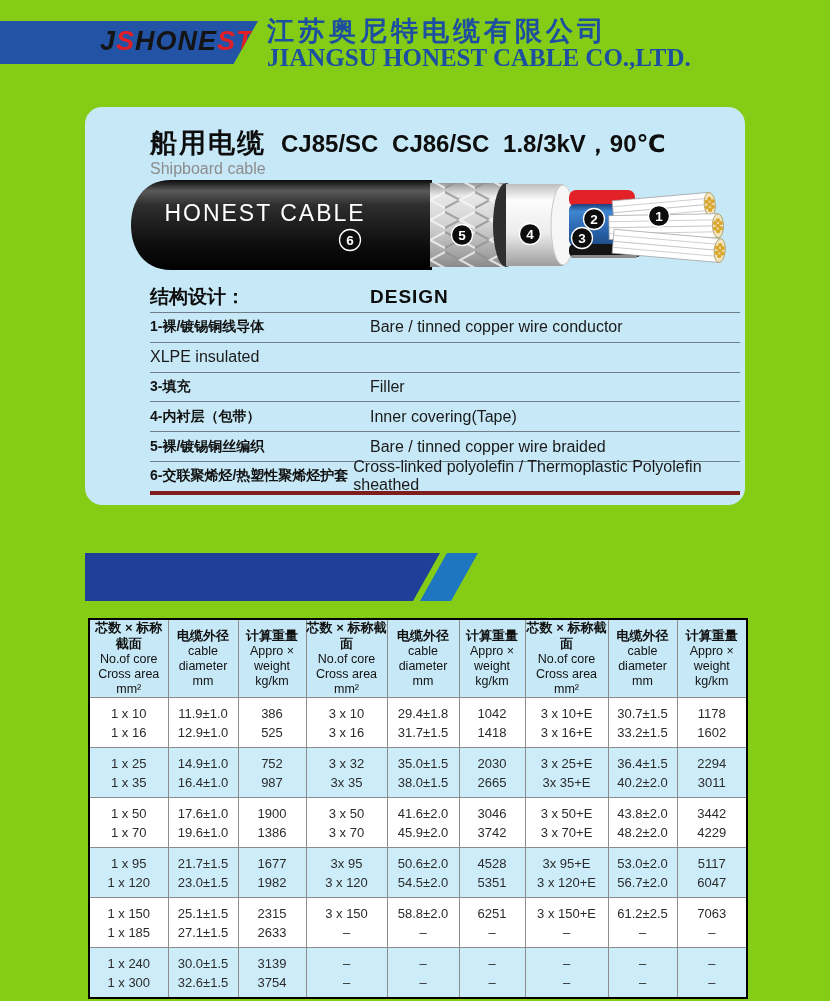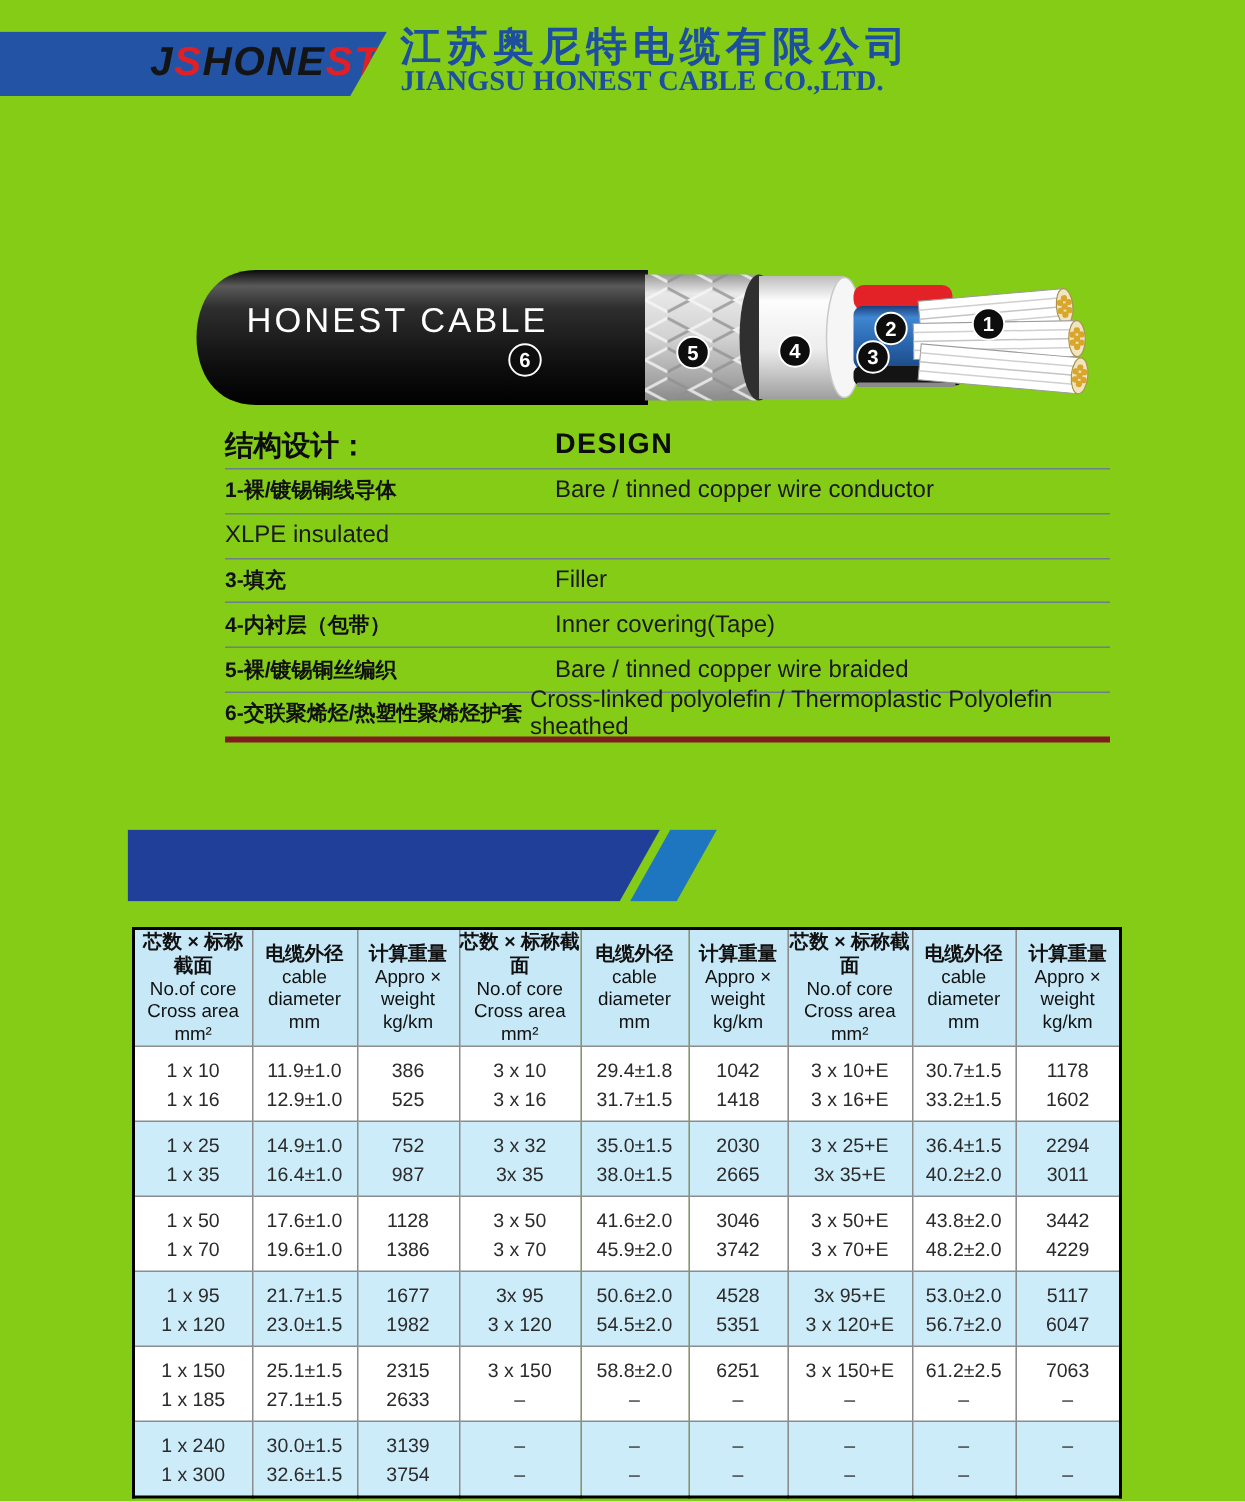--- a/index.html
+++ b/index.html
@@ -7,21 +7,21 @@
         font-family:"Liberation Sans","DejaVu Sans",sans-serif;color:#222;}
 
   
   .logo-shape{position:absolute;left:0;top:21px;width:258px;height:43px;background:#2353a5;
               clip-path:polygon(0 0,100% 0,90.5% 100%,0 100%);}
   .logo-text{position:absolute;left:100px;top:5px;font-size:27px;font-weight:800;font-style:italic;
              letter-spacing:1px;white-space:nowrap;}
   .company-cn{position:absolute;left:267px;top:13px;font-size:27px;font-weight:bold;color:#1d4fa1;
               letter-spacing:4px;white-space:nowrap;}
   .company-en{position:absolute;left:267px;top:44px;font-family:"Liberation Serif","DejaVu Serif",serif;
-              font-size:19px;font-weight:bold;color:#1d4fa1;white-space:nowrap;}
+              font-size:25px;font-weight:bold;color:#1d4fa1;white-space:nowrap;}
 
   
   .panel{position:absolute;left:85px;top:107px;width:660px;height:398px;background:#c7e9f7;border-radius:17px;}
   .panel-title-cn{position:absolute;left:65px;top:18px;font-size:27px;font-weight:bold;color:#0d0d0d;letter-spacing:2px;}
   .panel-title-en{position:absolute;left:65px;top:53px;font-size:16px;color:#8c8c8c;}
   .panel-model{position:absolute;left:196px;top:21px;font-size:24px;font-weight:bold;color:#0d0d0d;word-spacing:7px;white-space:nowrap;}
 
   .cable-svg{position:absolute;left:85px;top:170px;width:660px;height:110px;}
 
   
@@ -56,20 +56,25 @@
 <body>
 
 <div class="page">
 
   <div class="logo-shape">
     <div class="logo-text"><span style="color: rgb(20, 20, 20);">J</span><span style="color: rgb(224, 31, 38);">S</span><span style="color: rgb(20, 20, 20);">H</span><span style="color: rgb(20, 20, 20);">O</span><span style="color: rgb(20, 20, 20);">N</span><span style="color: rgb(20, 20, 20);">E</span><span style="color: rgb(224, 31, 38);">S</span><span style="color: rgb(224, 31, 38);">T</span></div>
   </div>
   <div class="company-cn">江苏奥尼特电缆有限公司</div>
   <div class="company-en">JIANGSU HONEST CABLE CO.,LTD.</div>
 
+  <div class="panel">
+    <div class="panel-title-cn">船用电缆</div>
+    <div class="panel-title-en">Shipboard cable</div>
+    <div class="panel-model">CJ85/SC  CJ86/SC  1.8/3kV，90℃</div>
+  </div>
 
   <svg class="cable-svg" viewBox="0 0 660 110">
     <defs>
       <linearGradient id="sheathG" x1="0" y1="0" x2="0" y2="1">
         <stop offset="0" stop-color="#0a0a0a"></stop>
           <stop offset="0.12" stop-color="#5a5a5a"></stop>
         <stop offset="0.28" stop-color="#2e2e2e"></stop>
           <stop offset="0.7" stop-color="#0f0f0f"></stop>
         <stop offset="1" stop-color="#000000"></stop>
       </linearGradient>
@@ -370,21 +375,21 @@
         <tr>
           <td>
             <div>1 x 50</div>
             <div>1 x 70</div>
           </td>
           <td>
             <div>17.6±1.0</div>
             <div>19.6±1.0</div>
           </td>
           <td>
-            <div>1128</div>
+            <div>1900</div>
             <div>1386</div>
           </td>
           <td>
             <div>3 x 50</div>
             <div>3 x 70</div>
           </td>
           <td>
             <div>41.6±2.0</div>
             <div>45.9±2.0</div>
           </td>

